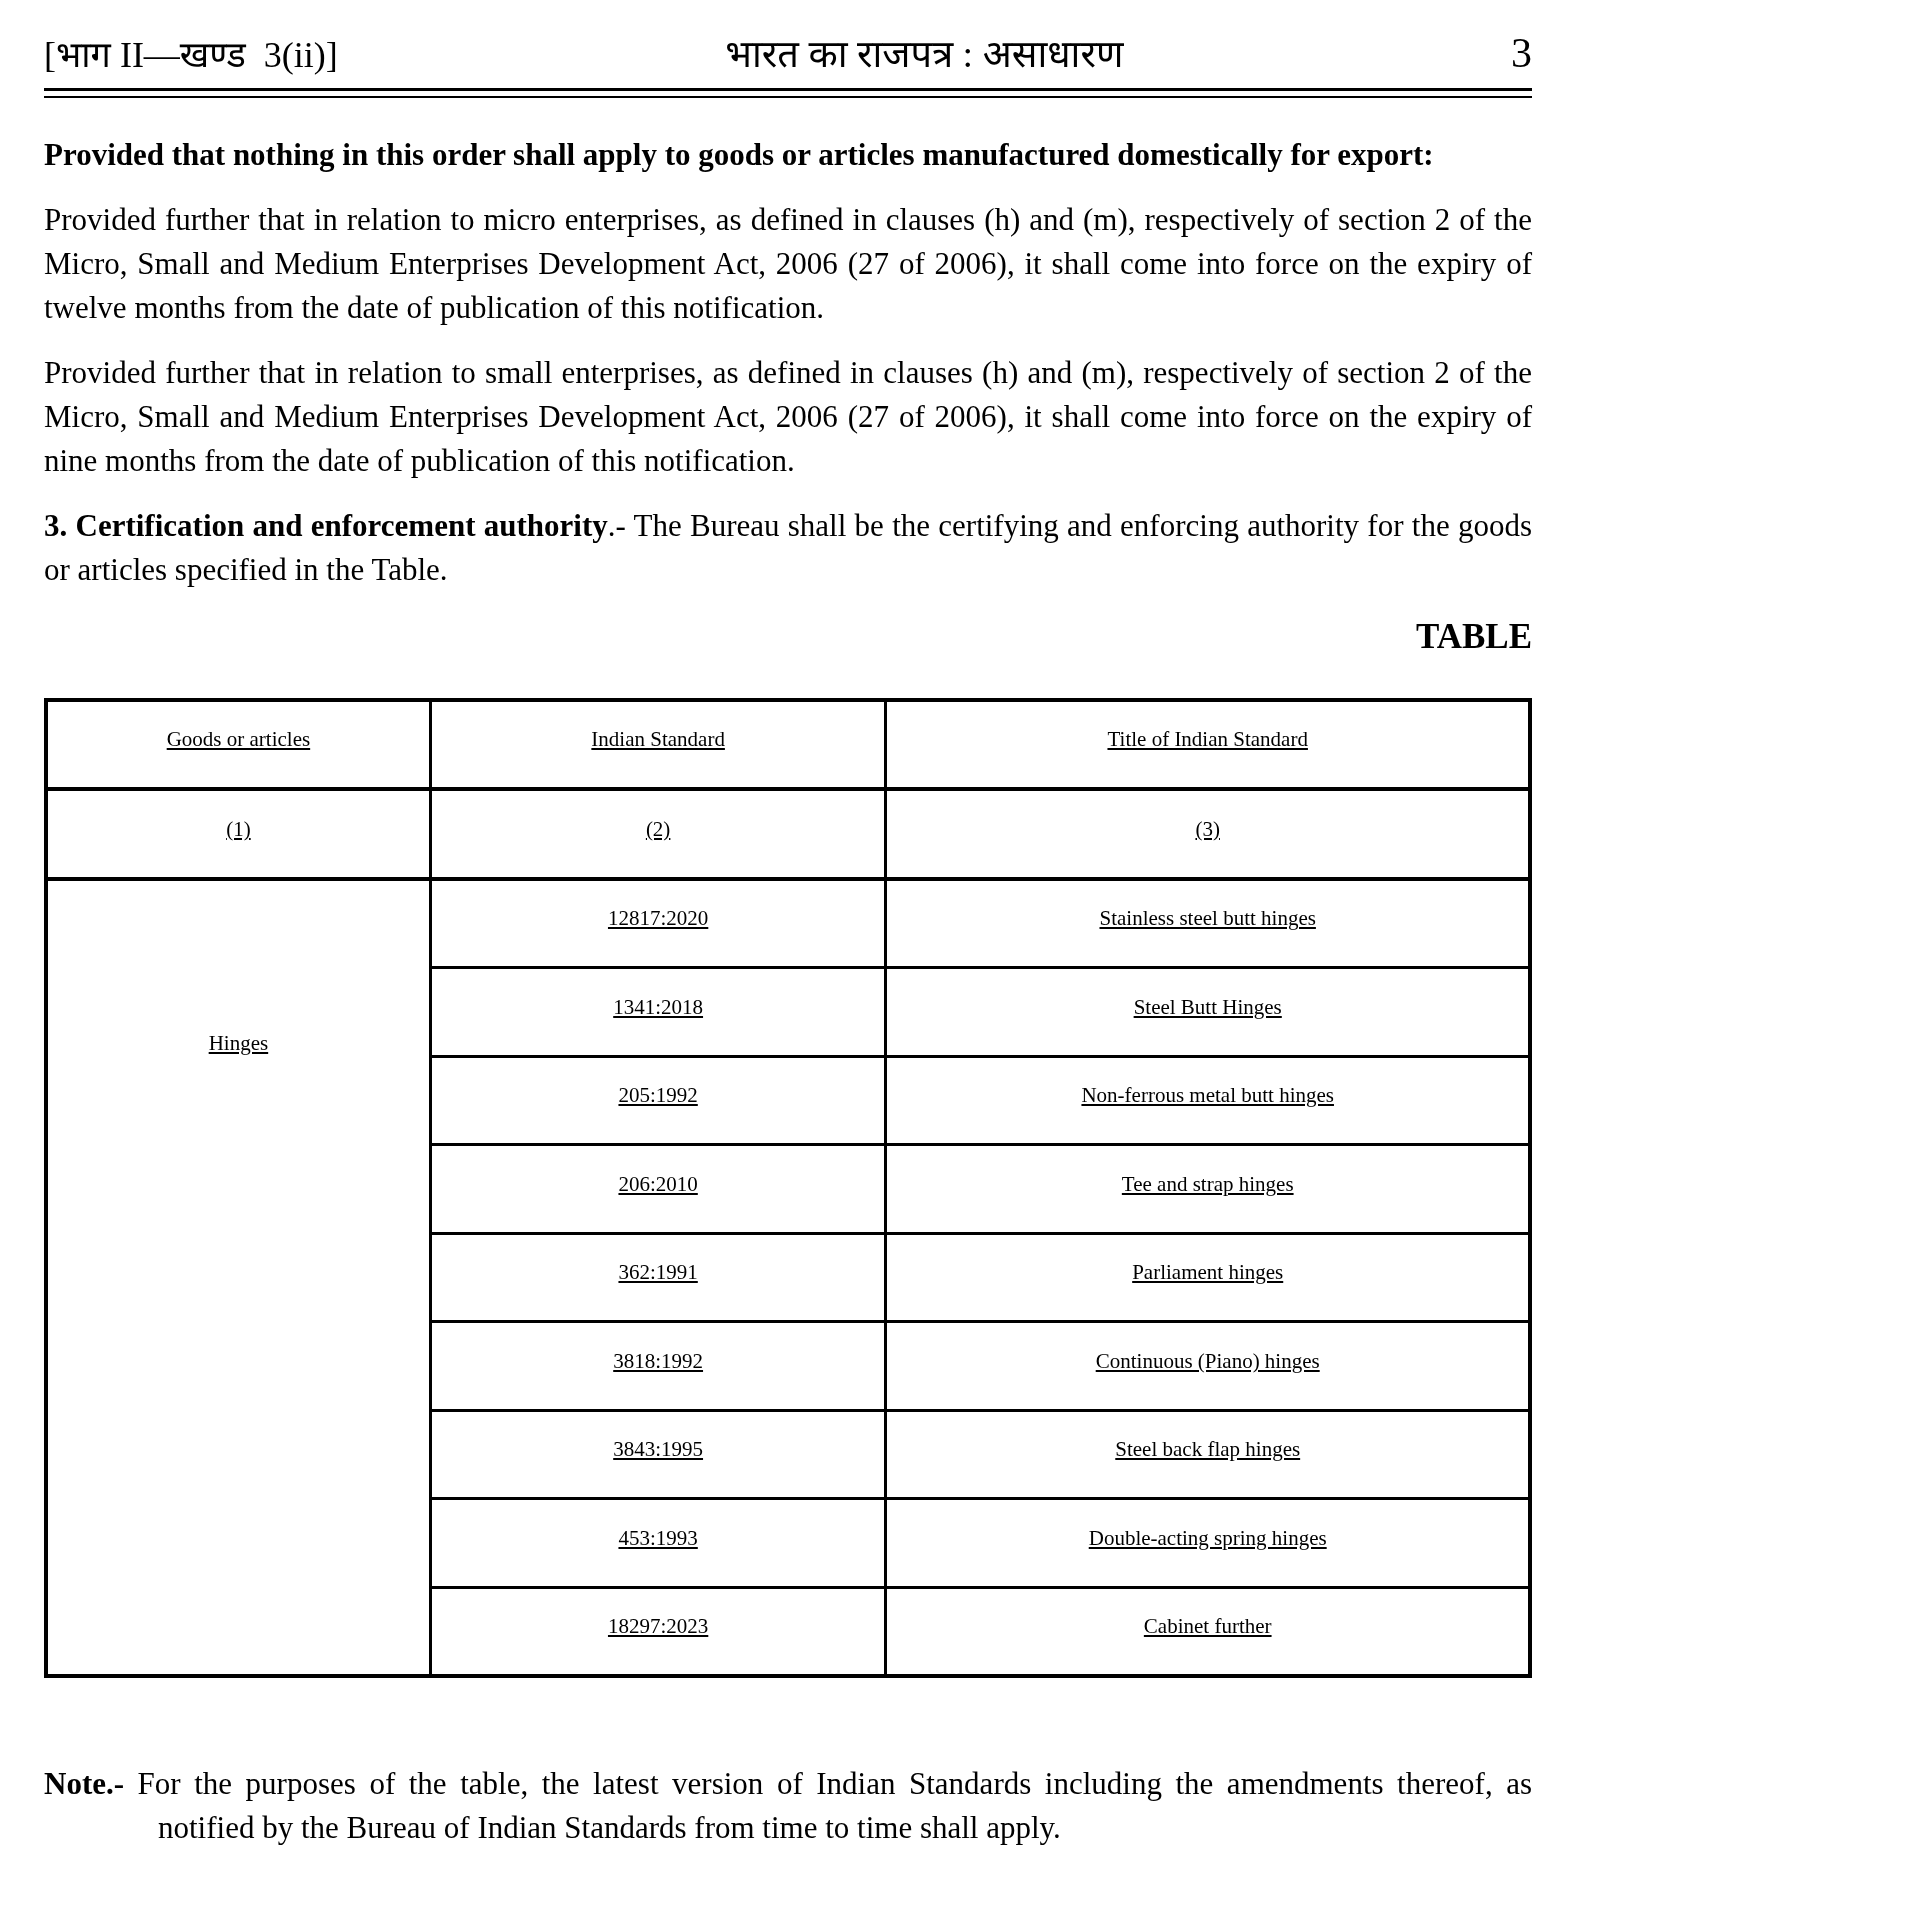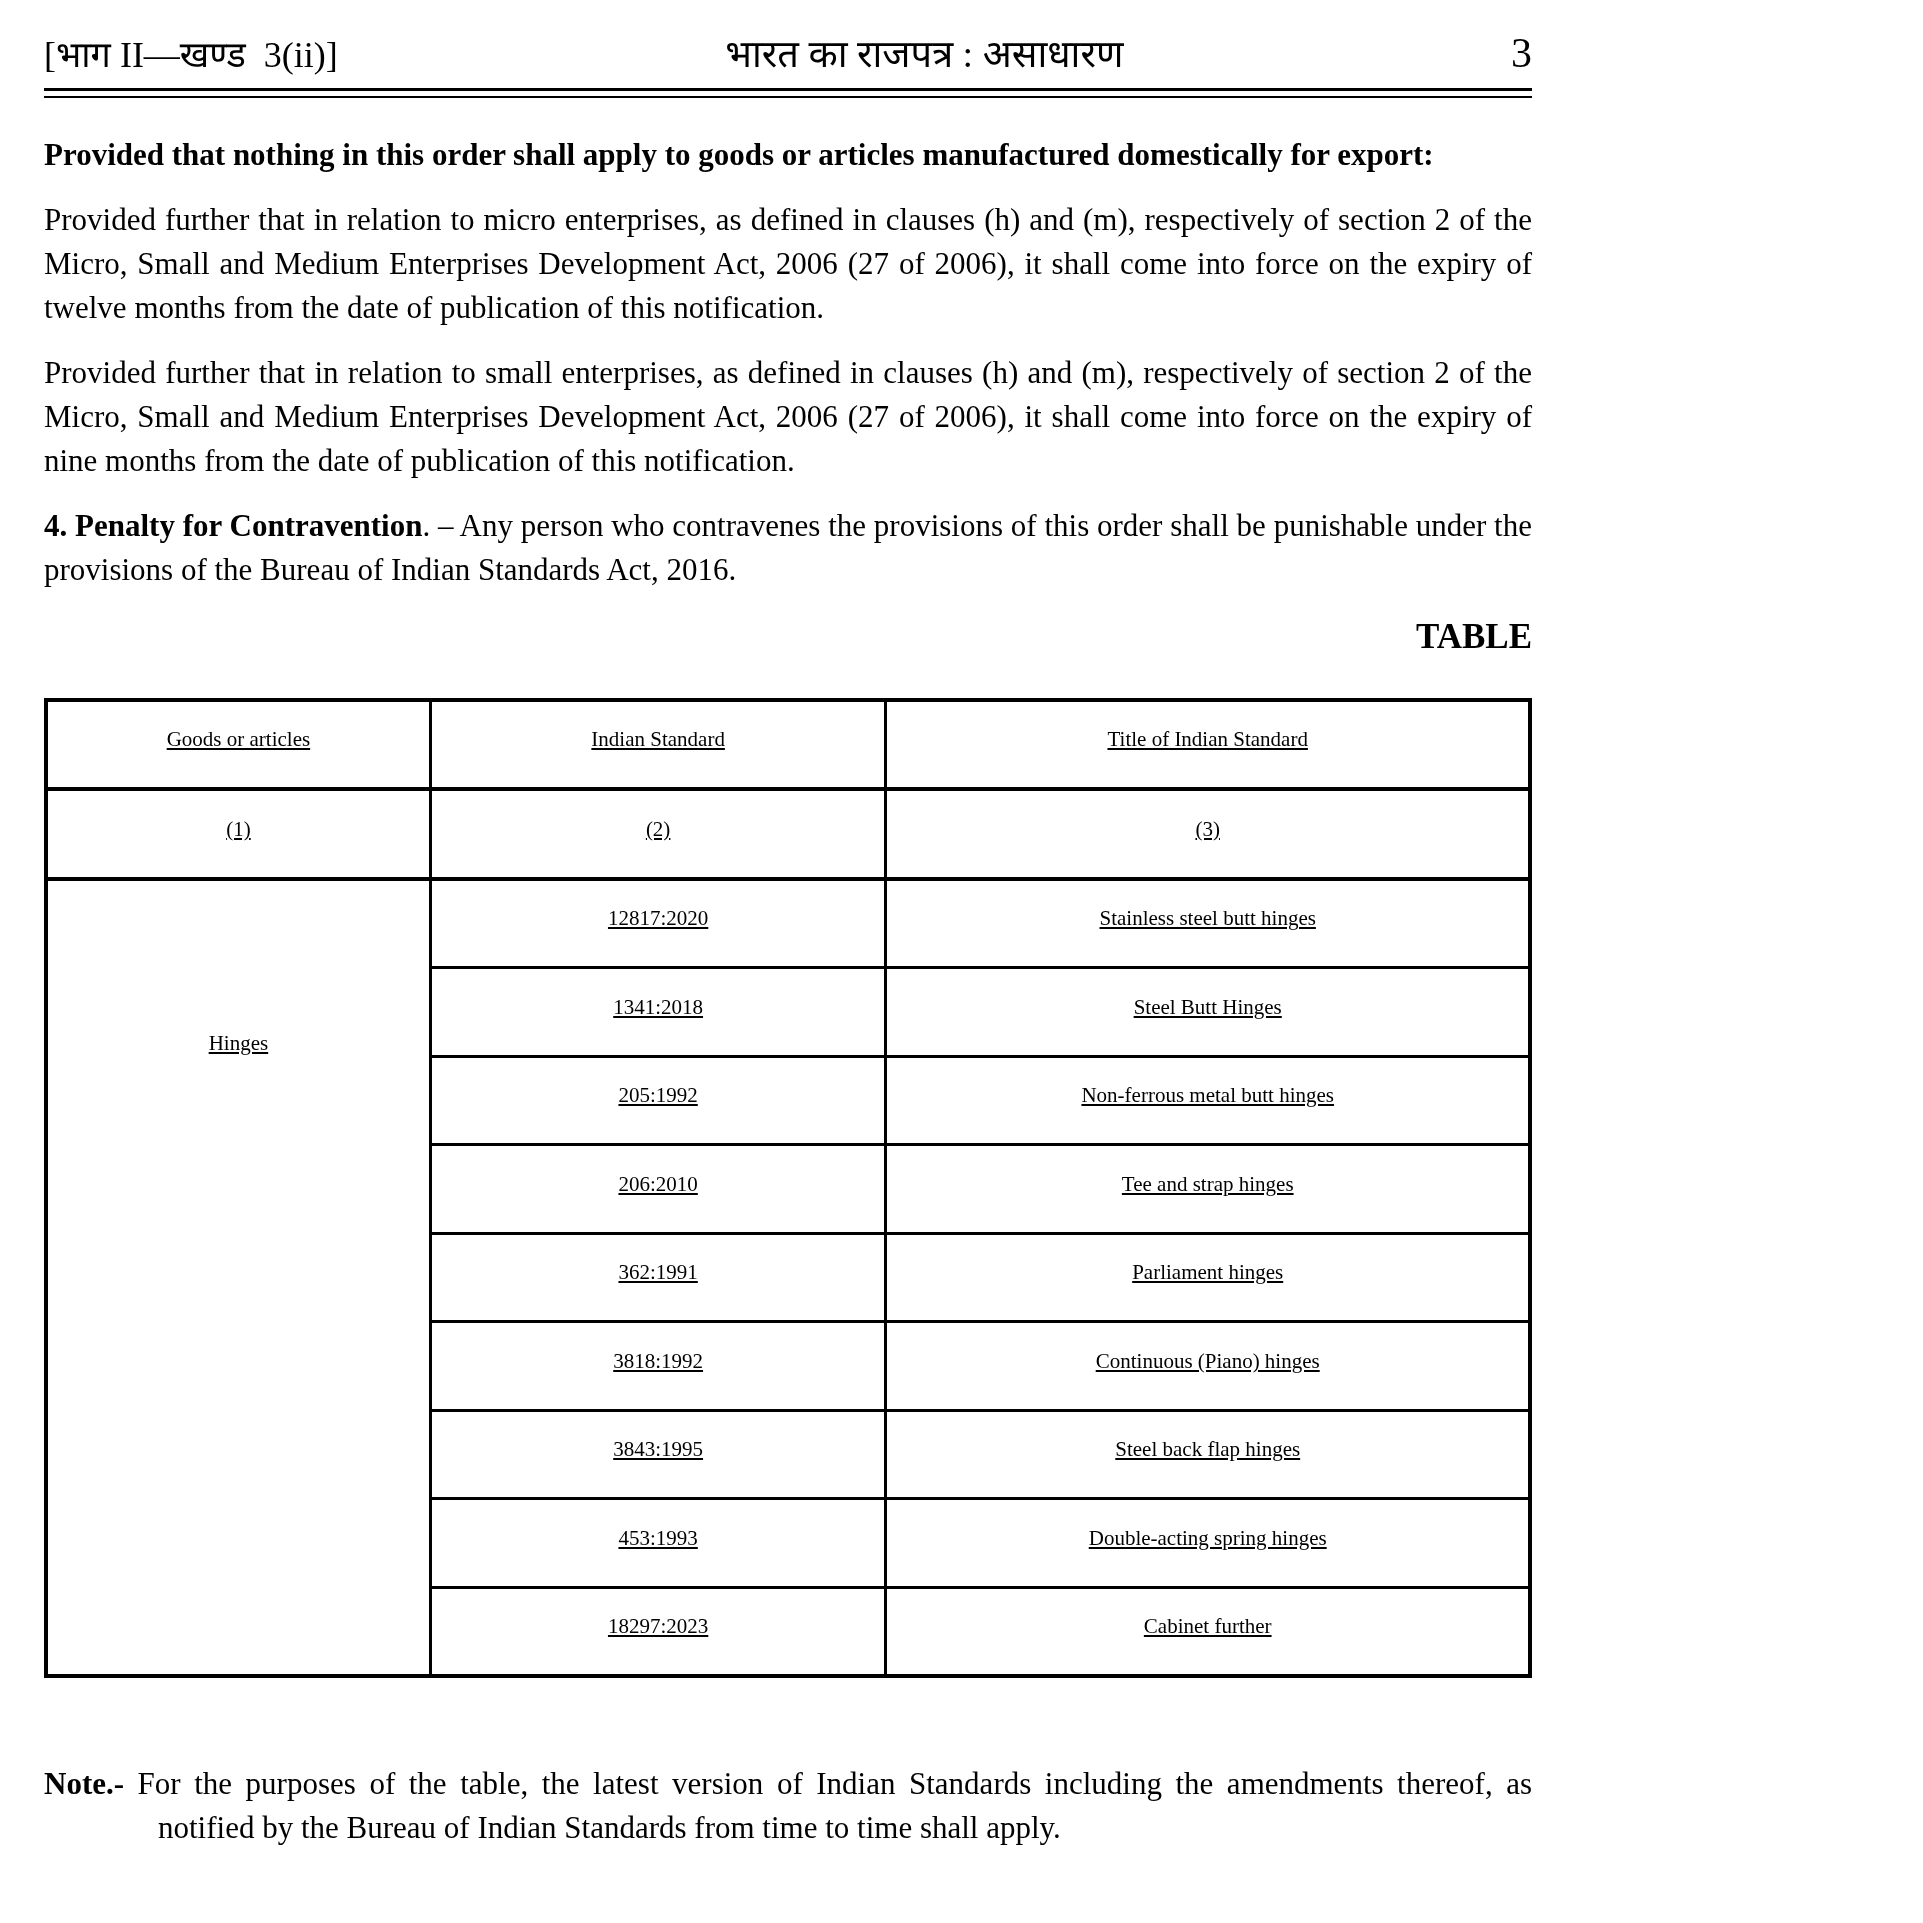--- a/index.html
+++ b/index.html
@@ -50,22 +50,22 @@
   </div>
   <div class="rule1"></div>
   <div class="rule2"></div>
 
   <p class="body first">Provided that nothing in this order shall apply to goods or articles manufactured domestically for export:</p>
 
   <p class="body">Provided further that in relation to micro enterprises, as defined in clauses (h) and (m), respectively of section 2 of the Micro, Small and Medium Enterprises Development Act, 2006 (27 of 2006), it shall come into force on the expiry of twelve months from the date of publication of this notification.</p>
 
   <p class="body">Provided further that in relation to small enterprises, as defined in clauses (h) and (m), respectively of section 2 of the Micro, Small and Medium Enterprises Development Act, 2006 (27 of 2006), it shall come into force on the expiry of nine months from the date of publication of this notification.</p>
 
+  <p class="body"><span class="b">3. Certification and enforcement authority</span><span>.- The Bureau shall be the certifying and enforcing authority for the goods or articles specified in the Table.</span></p>
 
-  <p class="body"><span class="b">4. Penalty for Contravention</span><span>. – Any person who contravenes the provisions of this order shall be punishable under the provisions of the Bureau of Indian Standards Act, 2016.</span></p>
 
   <div class="tbl-title">TABLE</div>
 
   <table class="std">
     <colgroup>
       <col style="width:25.9%">
         <col style="width:30.7%">
         <col style="width:43.4%">
     </colgroup>
     <tbody>

